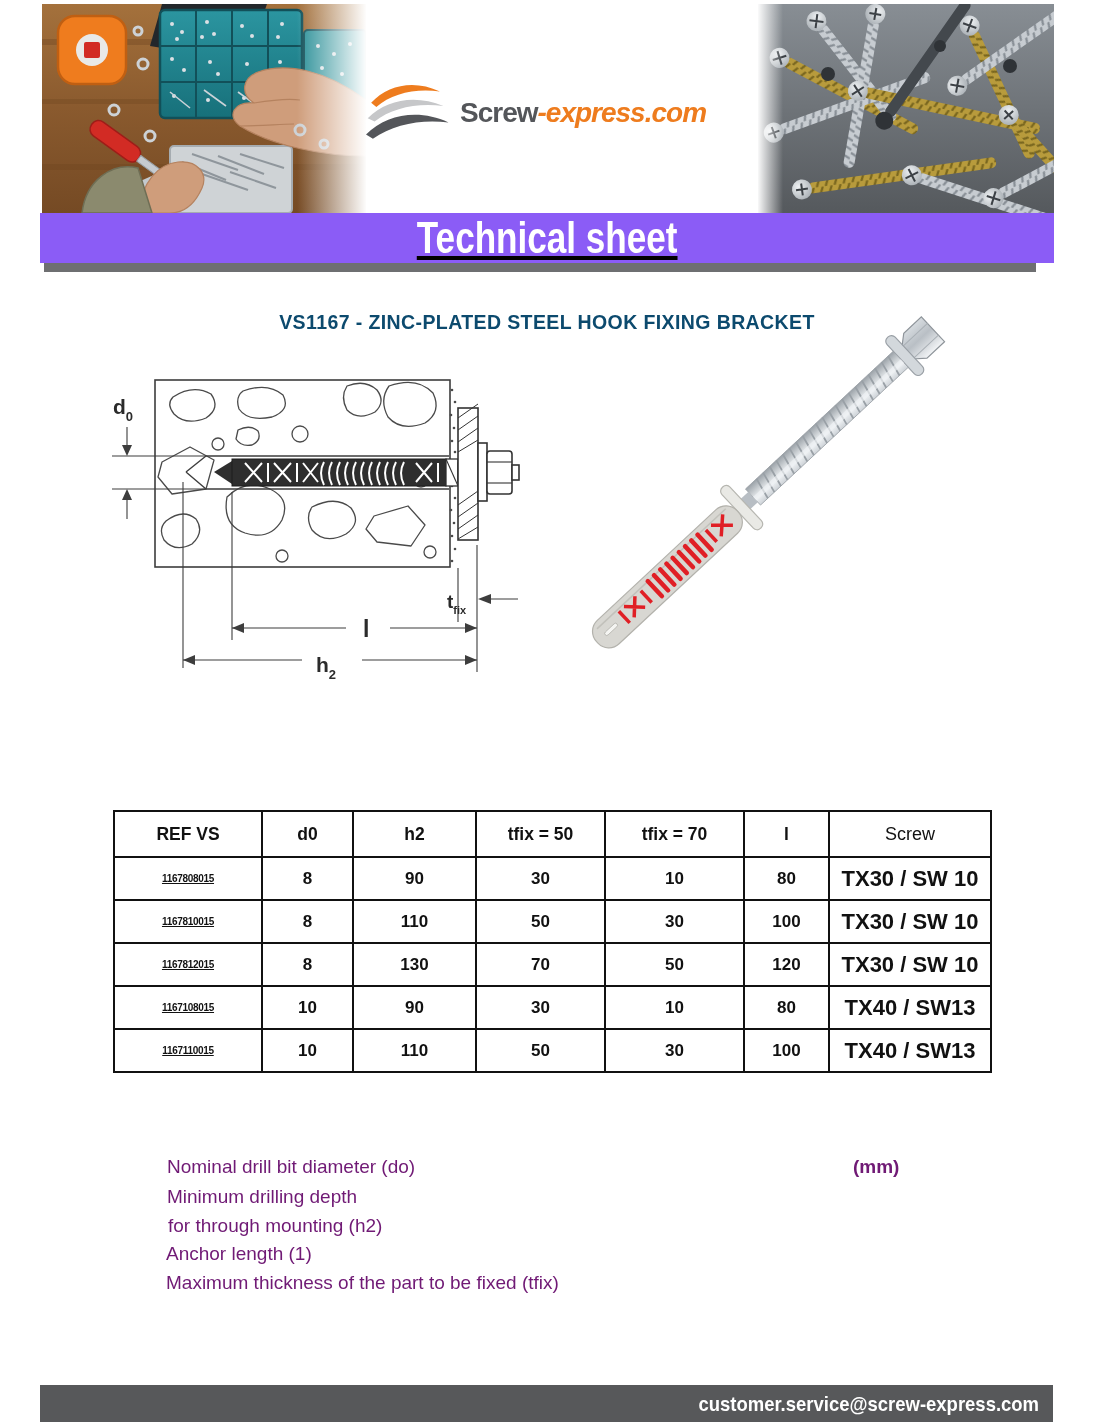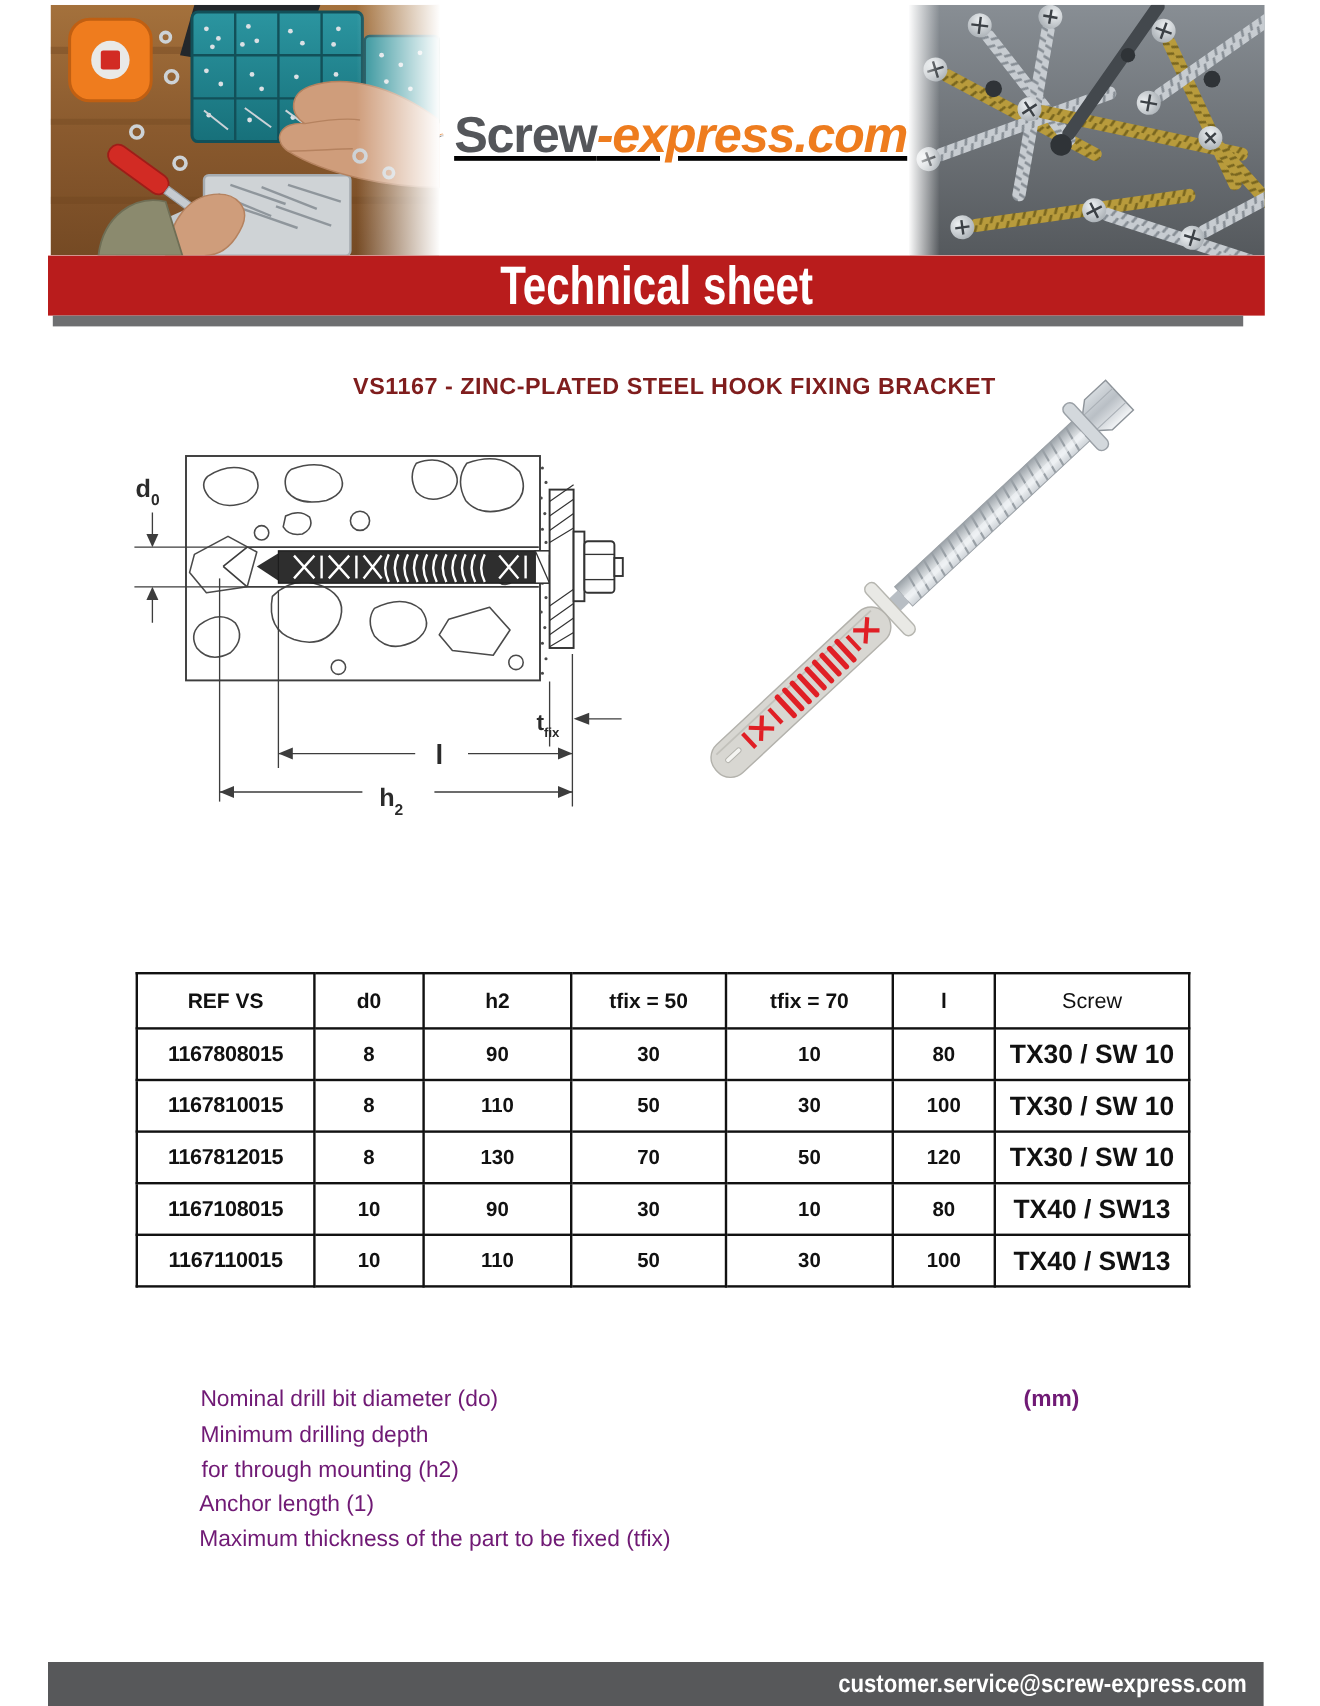--- a/index.html
+++ b/index.html
@@ -11,42 +11,42 @@
   .photo{position:absolute;top:4px;height:209px;overflow:hidden;}
   .photo-left{left:42px;width:324px;}
   .photo-right{left:758px;width:296px;}
   .fadeR{position:absolute;top:0;right:-1px;width:70px;height:100%;
          background:linear-gradient(to right, rgba(255,255,255,0), #ffffff);}
   .fadeL{position:absolute;top:0;left:-1px;width:26px;height:100%;
          background:linear-gradient(to left, rgba(255,255,255,0), #ffffff);}
 
   .logo{position:absolute;left:366px;top:70px;width:390px;height:86px;
         display:flex;align-items:center;gap:8px;}
-  .logo-text{font-size:42px;font-weight:bold;white-space:nowrap;letter-spacing:-1px;text-decoration:underline;}
+  .logo-text{font-size:28px;font-weight:bold;white-space:nowrap;letter-spacing:-1px;}
   .logo-screw{color:#54565a;}
   .logo-express{color:#ee7c1e;font-style:italic;}
 
-  .banner{position:absolute;left:40px;top:213px;width:1014px;height:50px;background:#b91c1c;
-          display:flex;align-items:center;justify-content:center;}
+  .banner{position:absolute;left:40px;top:213px;width:1014px;height:50px;background:#8b5cf6;
+          display:flex;align-items:center;justify-content:center;text-decoration:underline;}
   .banner-text{color:#ffffff;font-weight:bold;font-size:45px;letter-spacing:0px;
                transform:scaleX(0.78);transform-origin:center;white-space:nowrap;}
   .under-bar{position:absolute;left:44px;top:263px;width:992px;height:9px;background:#6e6f71;}
 
-  .sheet-title{position:absolute;left:55px;top:311px;width:1014px;text-align:center;
-               color:#7f1d1d;font-weight:bold;font-size:19.5px;letter-spacing:0.4px;}
+  .sheet-title{position:absolute;left:40px;top:311px;width:1014px;text-align:center;
+               color:#0c4a6e;font-weight:bold;font-size:19.5px;letter-spacing:0.4px;}
 
   
   table.spec{position:absolute;left:113px;top:810px;border-collapse:collapse;table-layout:fixed;
              border:2.5px solid #111;}
   table.spec th, table.spec td{border:2px solid #111;text-align:center;vertical-align:middle;
              color:#111;padding:0;}
   table.spec th{height:44px;font-size:17.5px;font-weight:bold;}
   table.spec th.th-drive{font-weight:normal;font-size:18px;}
   table.spec td{height:41px;font-size:17px;font-weight:bold;}
-  table.spec td.ref{font-size:18px;letter-spacing:-0.3px;}
+  table.spec td.ref{font-size:10px;letter-spacing:-0.3px;text-decoration:underline;}
   table.spec td.drive{font-size:22px;}
 
   
   .fn{position:absolute;color:#701a75;font-size:19px;white-space:nowrap;margin-top:12px;}
   .fn-small{font-size:19px;}
   .fn-mm{font-weight:bold;}
 
   .footer-bar{position:absolute;left:40px;top:1385px;width:1013px;height:37px;background:#57585a;
               display:flex;align-items:center;justify-content:flex-end;padding-right:14px;box-sizing:border-box;}
   .footer-text{color:#ffffff;font-weight:bold;font-size:21px;transform:scaleX(0.88);

